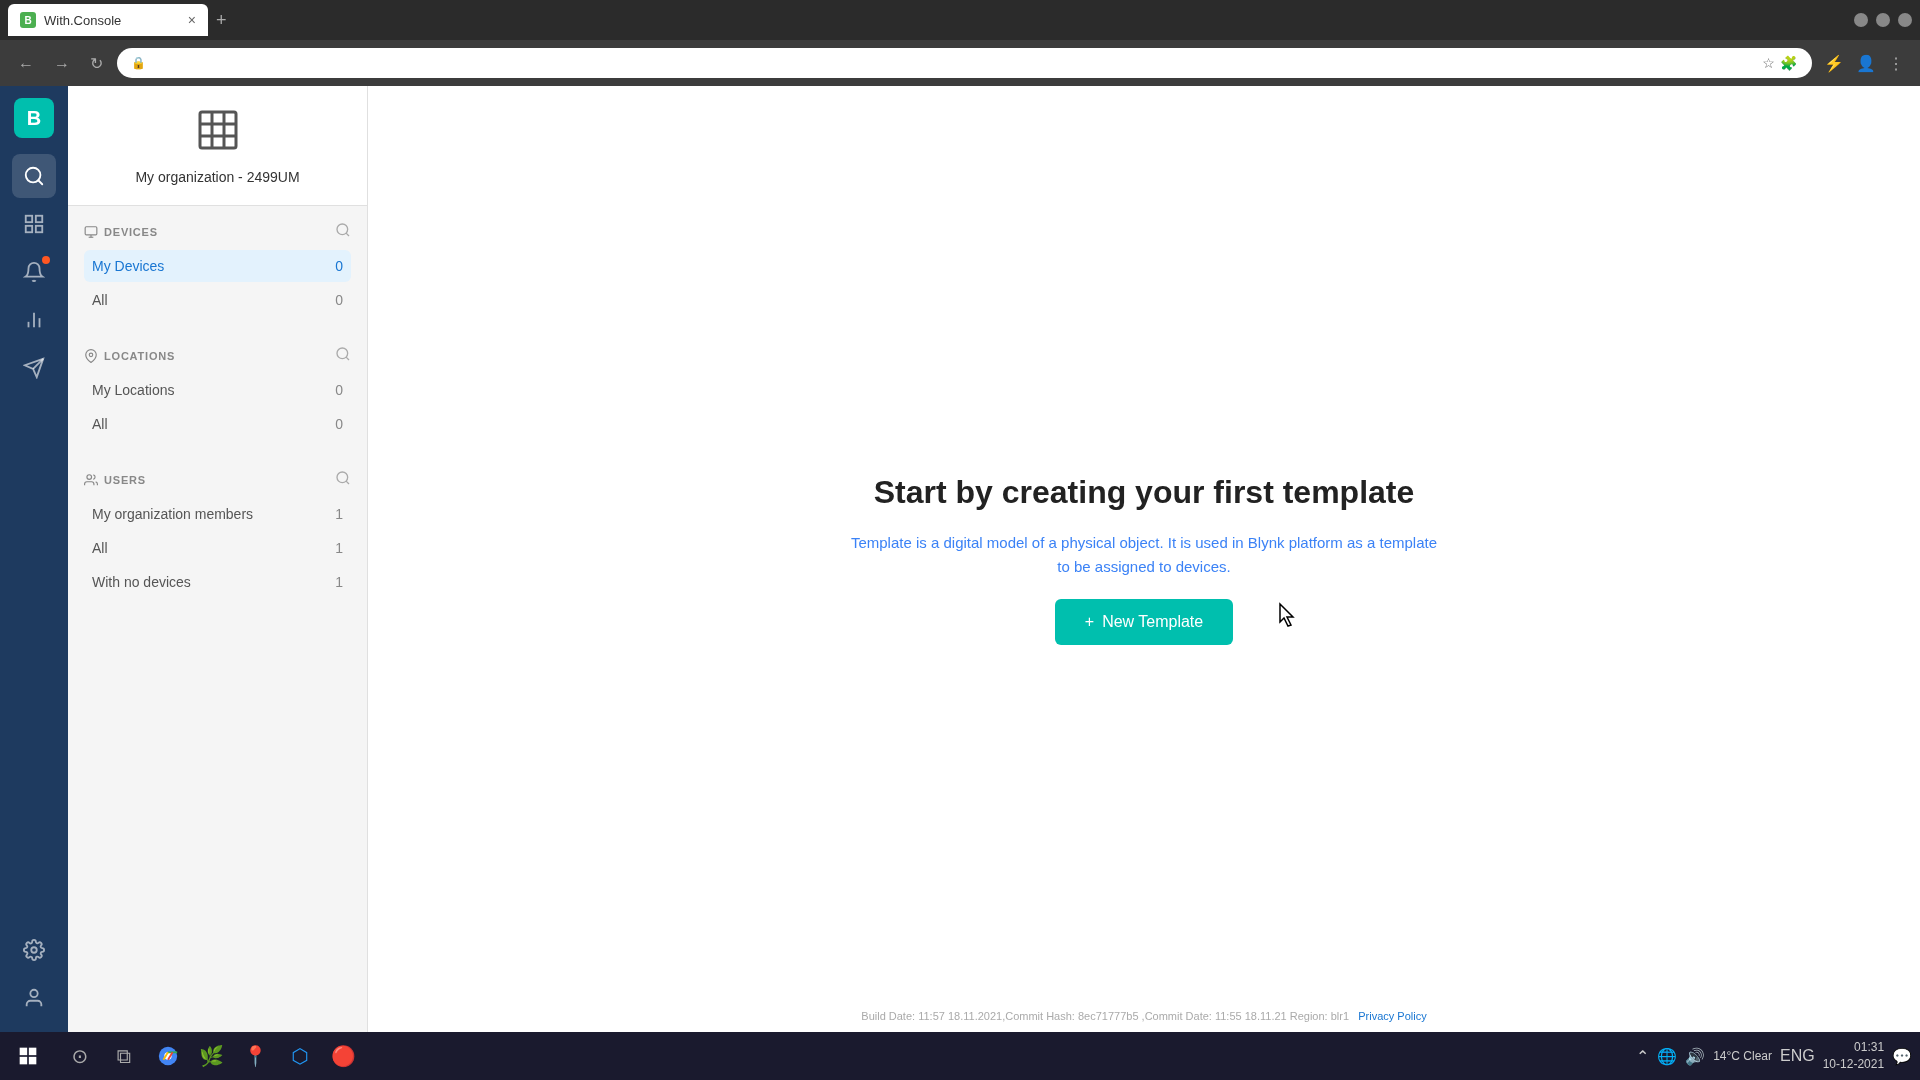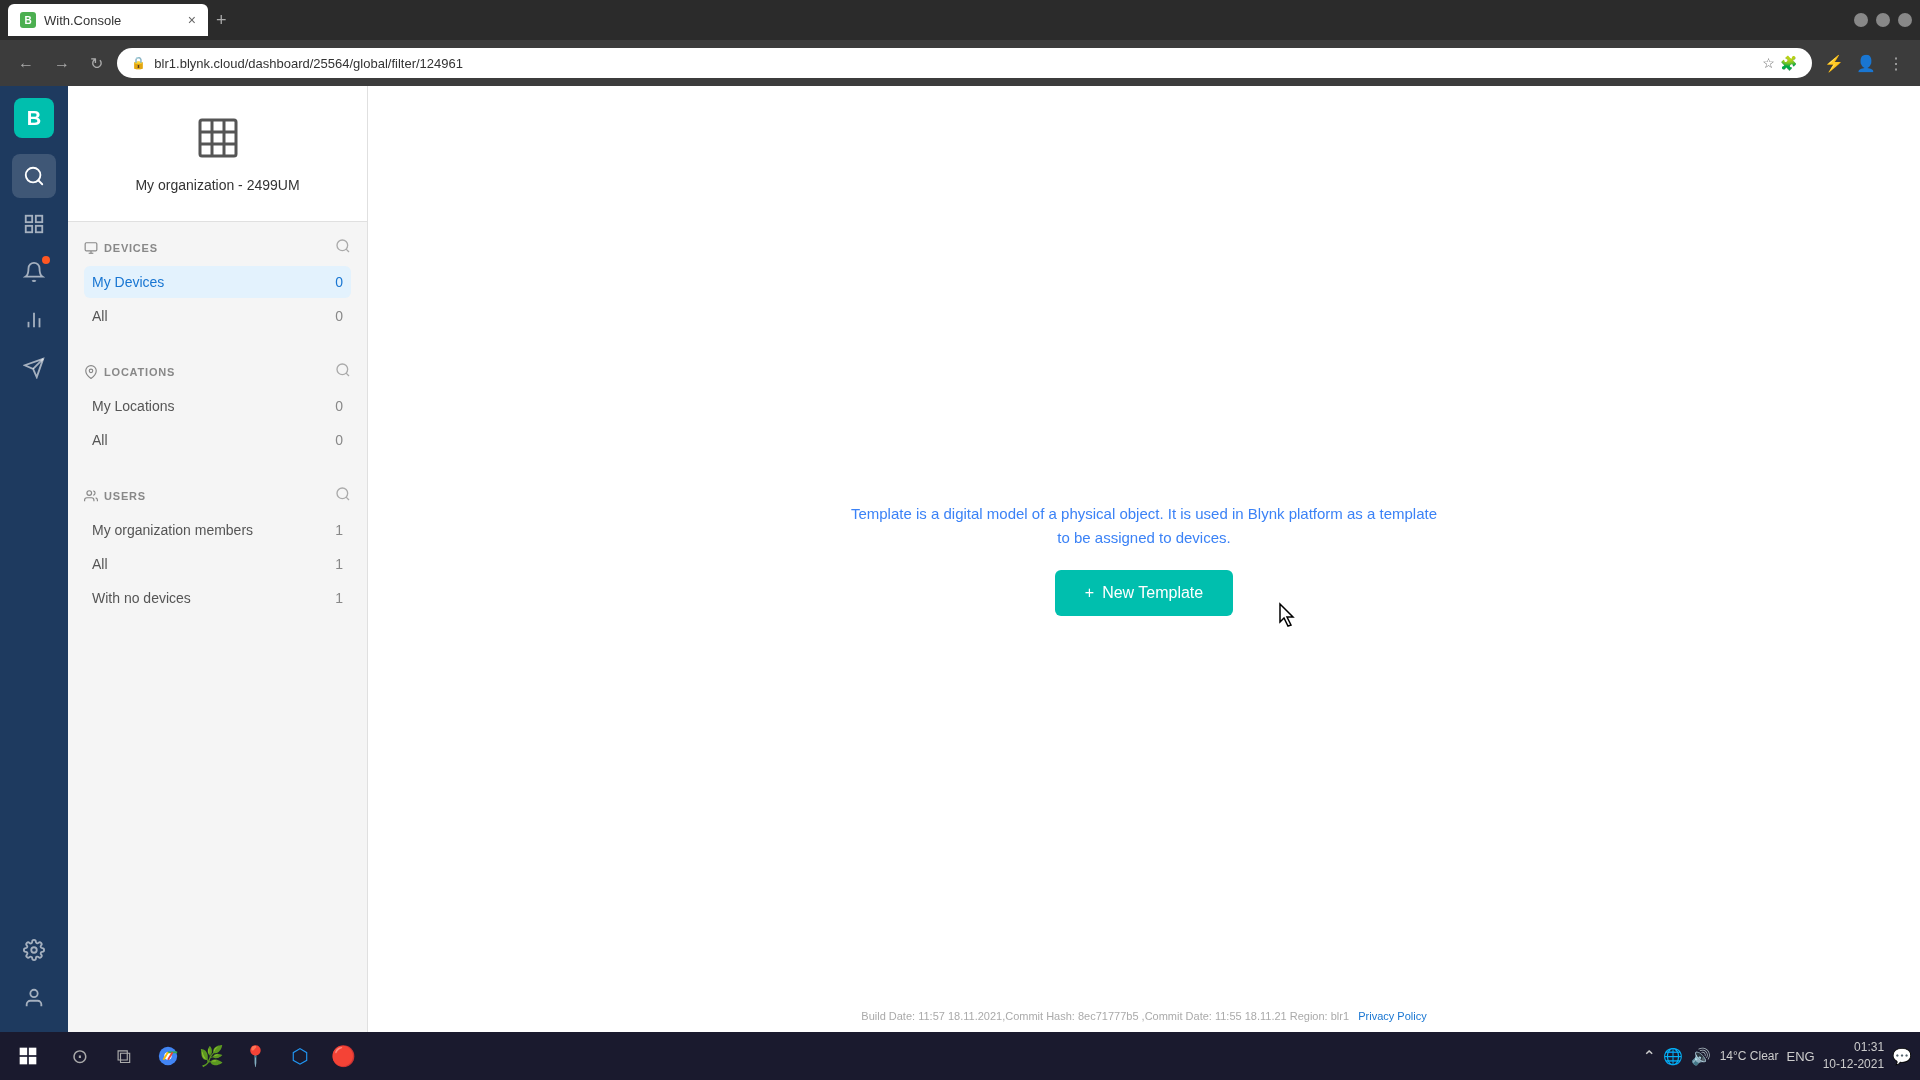--- a/index.html
+++ b/index.html
@@ -32,21 +32,21 @@
     
     .nav-rail { width: 68px; background: #1e3a5f; display: flex; flex-direction: column; align-items: center; padding: 12px 0; gap: 4px; }
     .nav-brand { width: 40px; height: 40px; background: #00bfae; border-radius: 8px; display: flex; align-items: center; justify-content: center; color: white; font-size: 20px; font-weight: bold; margin-bottom: 12px; }
     .nav-rail-item { width: 44px; height: 44px; border-radius: 8px; display: flex; align-items: center; justify-content: center; cursor: pointer; color: rgba(255,255,255,0.6); font-size: 20px; position: relative; }
     .nav-rail-item.active { color: white; background: rgba(255,255,255,0.15); }
     .nav-rail-item .badge { position: absolute; top: 6px; right: 6px; width: 8px; height: 8px; background: #ff5722; border-radius: 50%; }
     .nav-rail-spacer { flex: 1; }
 
     
     .sidebar { width: 300px; background: #f5f5f5; border-right: 1px solid #e0e0e0; display: flex; flex-direction: column; overflow-y: auto; }
-    .sidebar-org { padding: 28px 16px; display: flex; flex-direction: column; align-items: center; border-bottom: 1px solid #e0e0e0; background: #fff; }
+    .sidebar-org { padding: 20px 16px; display: flex; flex-direction: column; align-items: center; border-bottom: 1px solid #e0e0e0; background: #fff; }
     .org-icon { font-size: 36px; color: #555; margin-bottom: 6px; }
     .org-name { font-size: 14px; font-weight: 500; color: #333; }
 
     .sidebar-section { padding: 16px 16px 0; }
     .section-header { display: flex; align-items: center; justify-content: space-between; margin-bottom: 8px; }
     .section-title { font-size: 11px; font-weight: 600; color: #888; letter-spacing: 0.8px; text-transform: uppercase; display: flex; align-items: center; gap: 6px; }
     .section-search { color: #aaa; font-size: 16px; cursor: pointer; }
 
     .sidebar-item { display: flex; align-items: center; justify-content: space-between; padding: 8px 8px; border-radius: 6px; cursor: pointer; margin-bottom: 2px; }
     .sidebar-item.active { background: #e3f2fd; }
@@ -99,21 +99,20 @@
     <div class="win-btn" style="background:#888;"></div>
   </div>
 </div>
 
 <div class="address-bar-row">
   <button class="nav-btn">←</button>
   <button class="nav-btn">→</button>
   <button class="nav-btn">↻</button>
   <div class="address-bar">
     <span class="address-lock">🔒</span>
-    <span class="address-text">blr1.blynk.cloud/dashboard/25564/global/filter/124961</span>
     <div class="address-icons">
       <span class="addr-icon">☆</span>
       <span class="addr-icon">🧩</span>
     </div>
   </div>
   <div class="toolbar-icons">
     <span class="toolbar-icon">⚡</span>
     <span class="toolbar-icon">👤</span>
     <span class="toolbar-icon">⋮</span>
   </div>
@@ -268,20 +267,21 @@
       </div>
       <div class="sidebar-item">
         <span class="sidebar-item-label">With no devices</span>
         <span class="sidebar-item-count">1</span>
       </div>
     </div>
   </div>
 
   <div class="main-content">
     <div class="main-center">
+      <h1 class="main-heading">Start by creating your first template</h1>
       <p class="main-desc">Template is a digital model of a physical object. It is used in Blynk platform as a template to be assigned to devices.</p>
       <button class="new-template-btn">
         <span>+</span>
         <span>New Template</span>
       </button>
     </div>
     <div class="footer-bar">
       <span>Build Date: 11:57 18.11.2021,Commit Hash: 8ec71777b5 ,Commit Date: 11:55 18.11.21  Region: blr1</span>
       &nbsp;
       <a class="footer-link">Privacy Policy</a>
@@ -321,20 +321,20 @@
     <div class="taskbar-app" style="color:#4caf50;">📍</div>
     <div class="taskbar-app" style="color:#2196f3;">⬡</div>
     <div class="taskbar-app" style="color:#f44336;">🔴</div>
   </div>
   <div class="taskbar-spacer"></div>
   <div class="taskbar-sys">
     <span class="taskbar-icon">⌃</span>
     <span class="taskbar-icon">🌐</span>
     <span class="taskbar-icon">🔊</span>
     <span style="font-size:12px; color:#ccc;">14°C  Clear</span>
-    <span style="font-size:13px; color:#ccc;">ENG</span>
+    <span style="font-size:16px; color:#ccc;">ENG</span>
     <div class="taskbar-clock">
       <div>01:31</div>
       <div>10-12-2021</div>
     </div>
     <span class="taskbar-icon">💬</span>
   </div>
 </div>
 
 </body></html>

